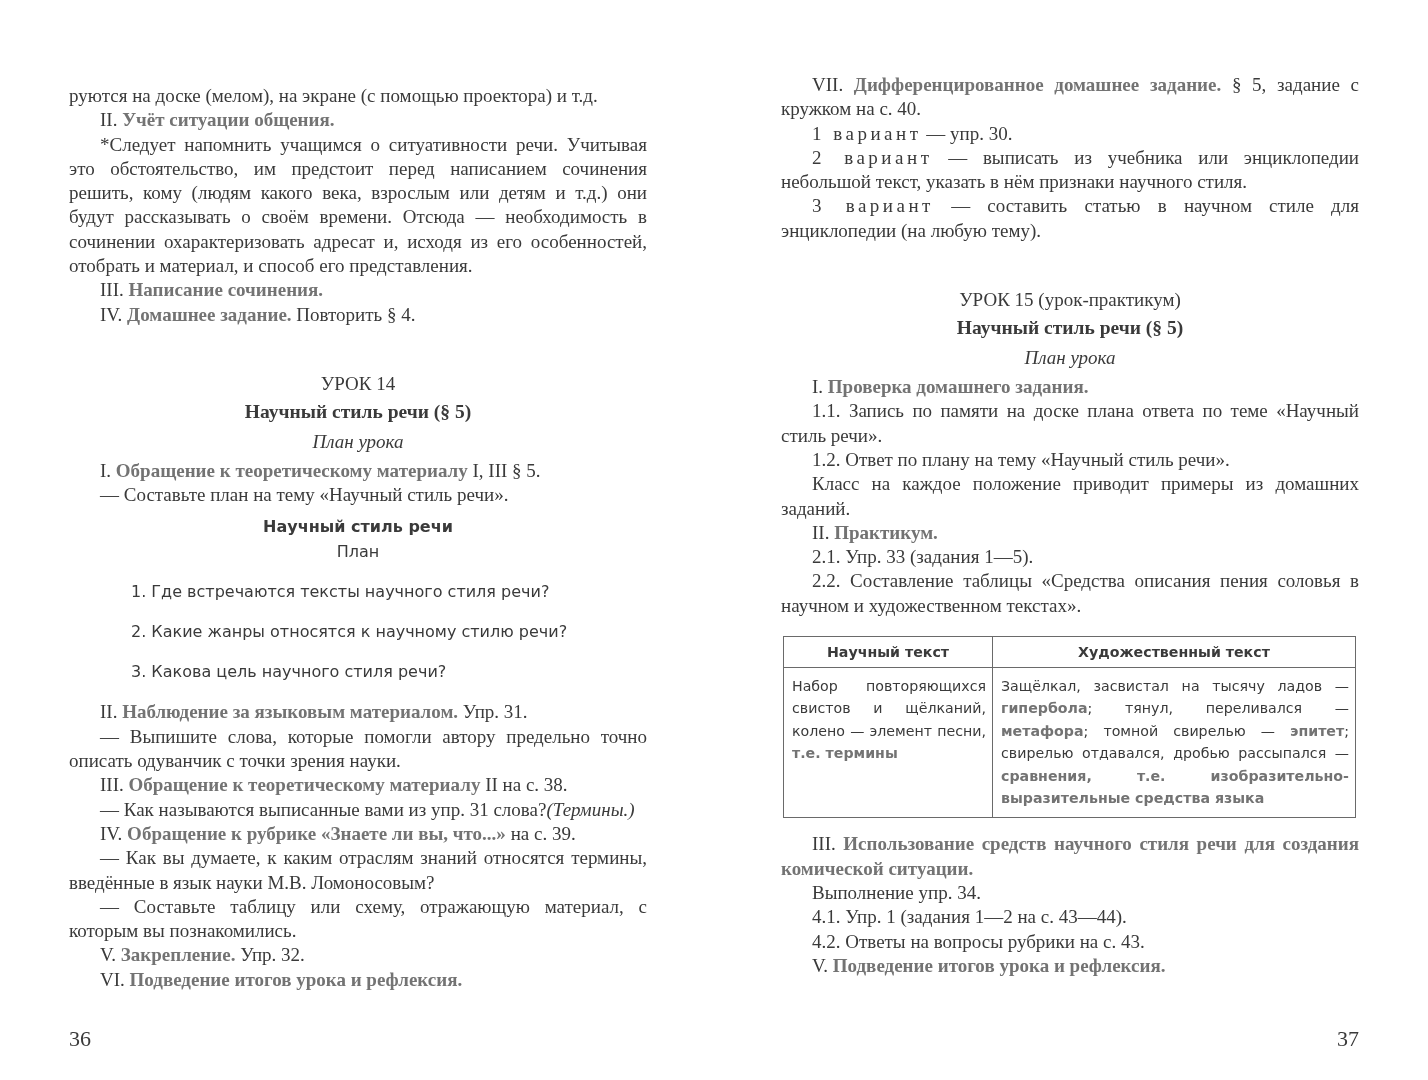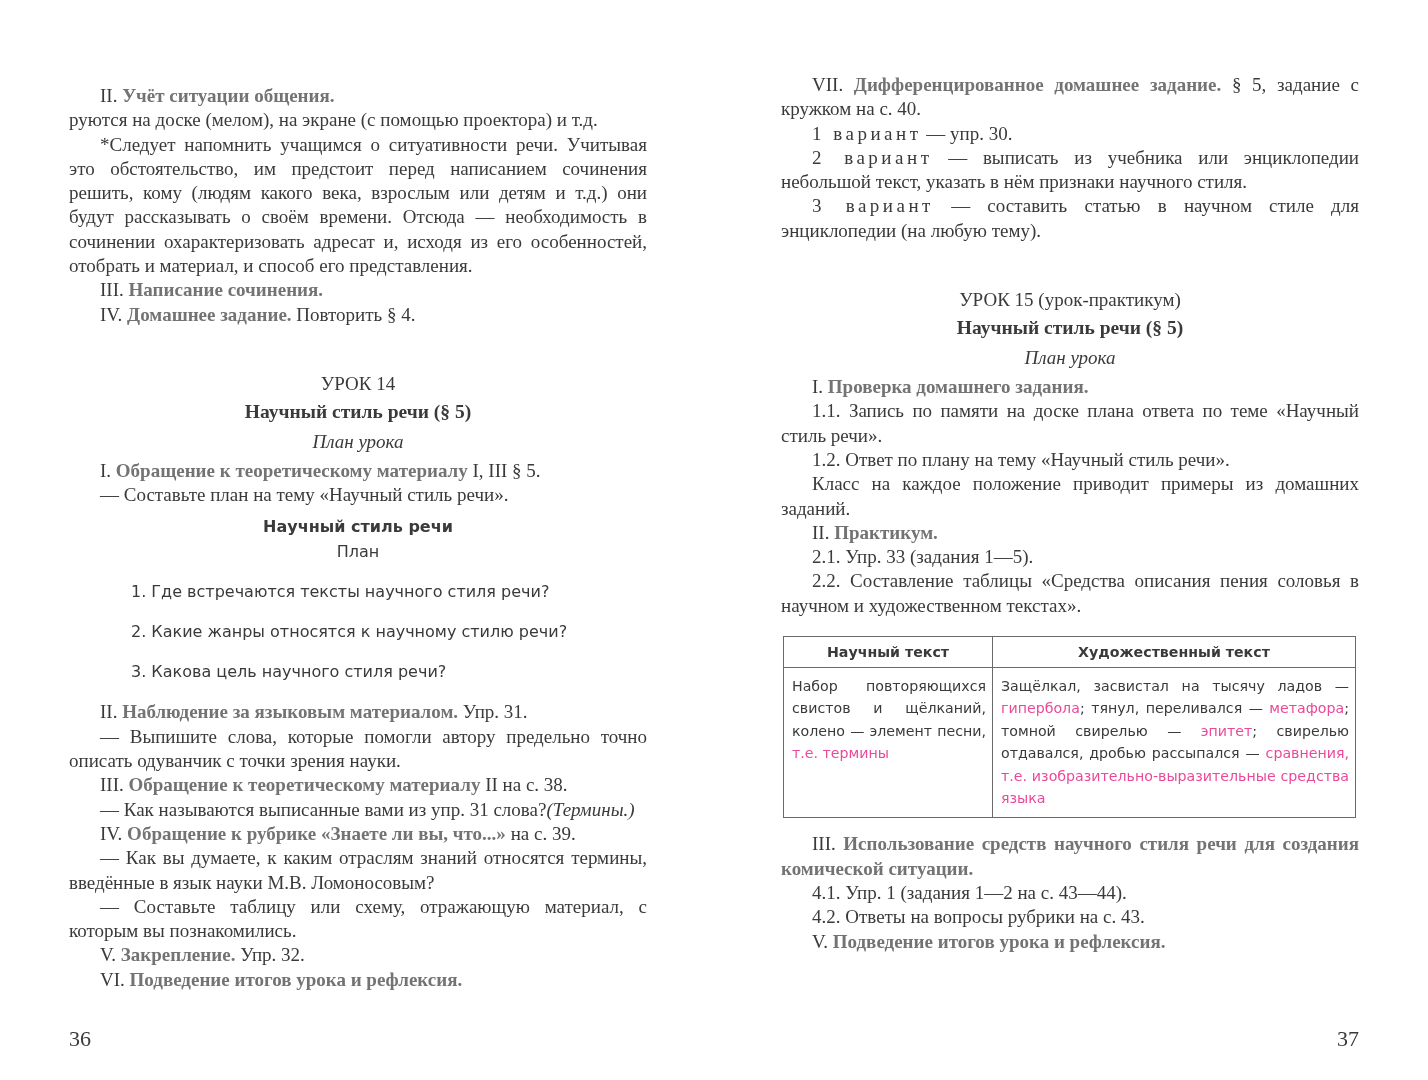--- a/index.html
+++ b/index.html
@@ -28,29 +28,29 @@
   .pagenum { position: absolute; bottom: 28px; font-size: 22px; }
 
   table.cmp { border-collapse: collapse; width: 573px; margin: 18px 0 14px 2px; padding-left: 11px; }
   table.cmp th, table.cmp td {
     border: 1px solid #6a6a6a; font-family: "DejaVu Sans", "Liberation Sans", sans-serif;
     font-size: 14.2px; vertical-align: top; color: #3a3a3a;
   }
   table.cmp th { font-weight: bold; height: 30px; padding: 0; text-align: center; vertical-align: middle; }
   table.cmp td { line-height: 22.4px; padding: 7px 6px 8px 8px; text-align: justify; }
   table.cmp td.c1 { width: 194px; }
-  .tb { font-weight: normal; color: #ec4899; margin-top: 35px; }
+  .tb { font-weight: bold; color: #737373; margin-top: 35px; }
 </style>
 </head>
 <body>
 
 <div class="page page-left">
   <div style="height:84px"></div>
+  <p class="p">руются на доске (мелом), на экране (с помощью проектора) и т.д.</p>
   <p class="p ind"><span>II. </span><span class="b">Учёт ситуации общения.</span></p>
-  <p class="p">руются на доске (мелом), на экране (с помощью проектора) и т.д.</p>
   <p class="p ind">*Следует напомнить учащимся о ситуативности речи. Учитывая это обстоятельство, им предстоит перед написанием сочинения решить, кому (людям какого века, взрослым или детям и т.д.) они будут рассказывать о своём времени. Отсюда — необходимость в сочинении охарактеризовать адресат и, исходя из его особенностей, отобрать и материал, и способ его представления.</p>
   <p class="p ind"><span>III. </span><span class="b">Написание сочинения.</span></p>
   <p class="p ind"><span>IV. </span><span class="b">Домашнее задание.</span><span> Повторить § 4.</span></p>
 
   <div style="height:44px"></div>
   <p class="lesson">УРОК 14</p>
   <p class="title">Научный стиль речи (§ 5)</p>
   <p class="plan-it">План урока</p>
   <p class="p ind" style="margin-top:2px"><span>I. </span><span class="b">Обращение к теоретическому материалу</span><span> I, III § 5.</span></p>
   <p class="p ind">— Составьте план на тему «Научный стиль речи».</p>
@@ -102,18 +102,19 @@
       <th>Художественный текст</th>
     </tr>
     <tr>
       <td class="c1"><span>Набор повторяющихся свистов и щёлканий, колено — элемент песни, </span><span class="tb">т.е. термины</span></td>
       <td><span>Защёлкал, засвистал на тысячу ладов — </span><span class="tb">гипербола</span><span>; тянул, переливался — </span><span class="tb">метафора</span><span>; томной свирелью — </span><span class="tb">эпитет</span><span>; свирелью отдавался, дробью рассыпался — </span><span class="tb">сравнения, т.е. изобразительно-выразительные средства языка</span></td>
     </tr>
   </tbody>
     </table>
 
   <p class="p ind"><span>III. </span><span class="b">Использование средств научного стиля речи для создания комической ситуации.</span></p>
+  <p class="p ind">Выполнение упр. 34.</p>
   <p class="p ind">4.1. Упр. 1 (задания 1—2 на с. 43—44).</p>
   <p class="p ind">4.2. Ответы на вопросы рубрики на с. 43.</p>
   <p class="p ind"><span>V. </span><span class="b">Подведение итогов урока и рефлексия.</span></p>
 
   <div class="pagenum" style="right:0">37</div>
 </div>
 
 </body></html>

